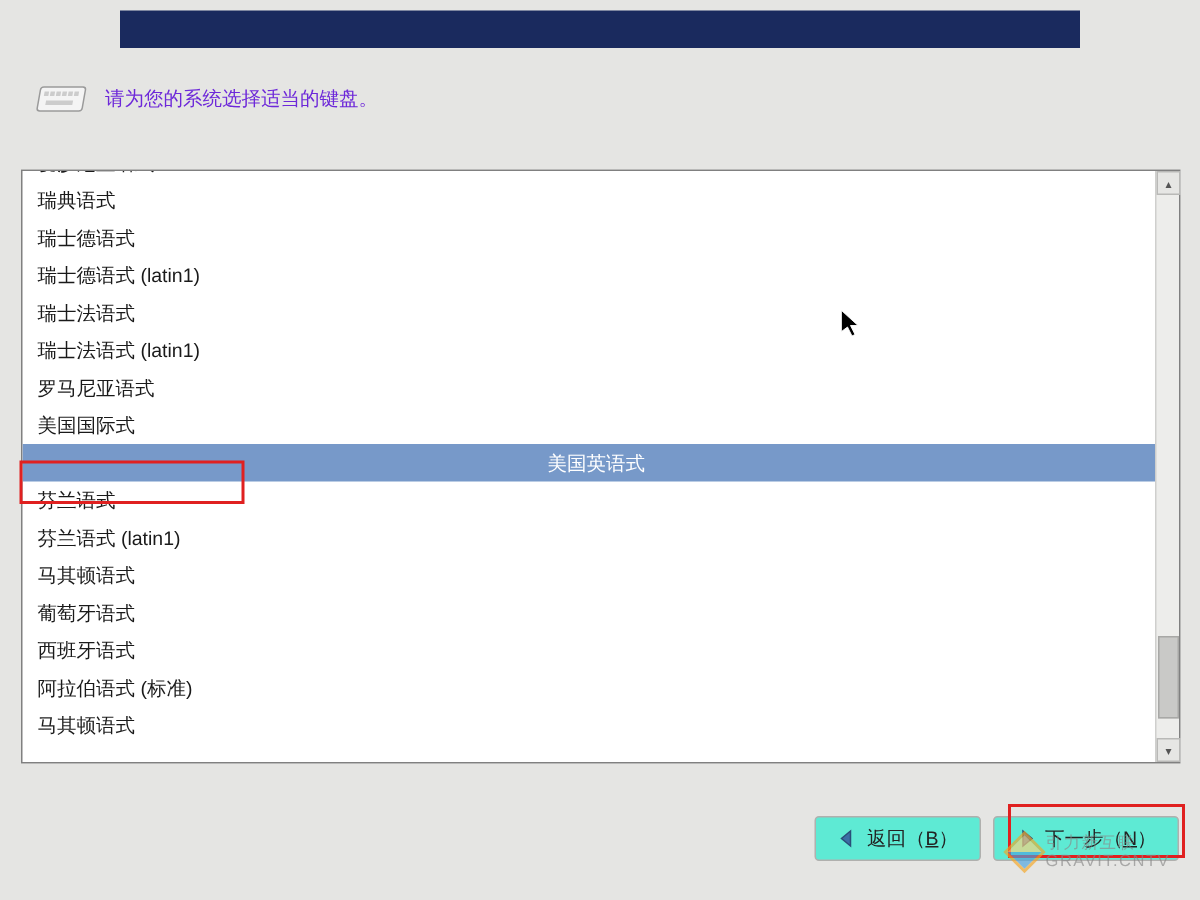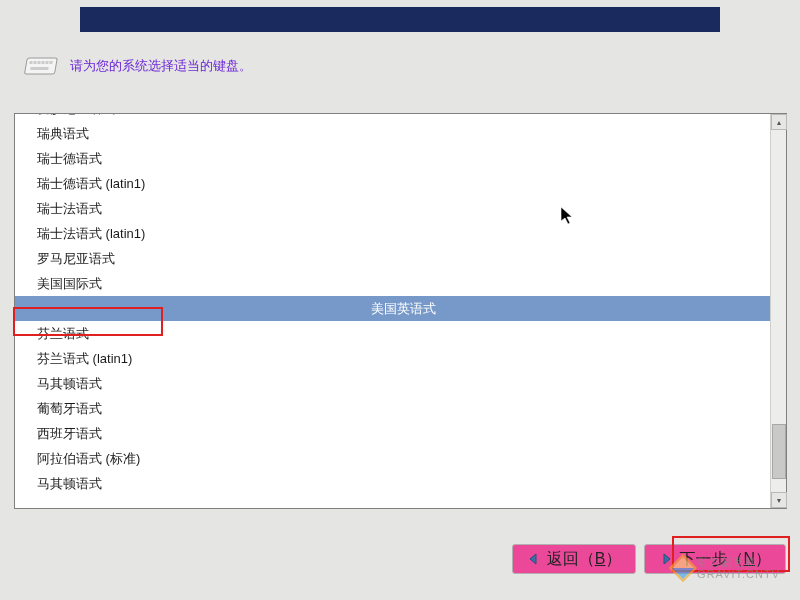--- a/index.html
+++ b/index.html
@@ -47,21 +47,21 @@
       background: #ffffff;
       display: flex;
     }
     .listbox {
       flex: 1;
       overflow: hidden;
     }
     .item {
       height: 25px;
       line-height: 25px;
-      padding-left: 22px;
+      padding-left: 10px;
       color: #1a1a1a;
       white-space: nowrap;
       cursor: default;
     }
     .item.selected {
       background: #7799c9;
       color: #ffffff;
       text-align: center;
     }
     .item.cut-top {
@@ -118,27 +118,27 @@
     .button-row {
       position: absolute;
       bottom: 26px;
       right: 14px;
       display: flex;
       gap: 8px;
     }
     .btn {
       height: 30px;
       padding: 0 14px;
-      background: #ec4899;
+      background: #5eead4;
       border: 1px solid #b0b0ae;
       border-radius: 3px;
       display: flex;
       align-items: center;
       gap: 6px;
-      font-size: 16px;
+      font-size: 13px;
       color: #222;
       cursor: pointer;
       justify-content: space-between;
     }
     .btn .underline { text-decoration: underline; }
     .arrow-left-icon, .arrow-right-icon {
       width: 14px; height: 14px;
     }
     .cursor-pointer {
       position: absolute;

